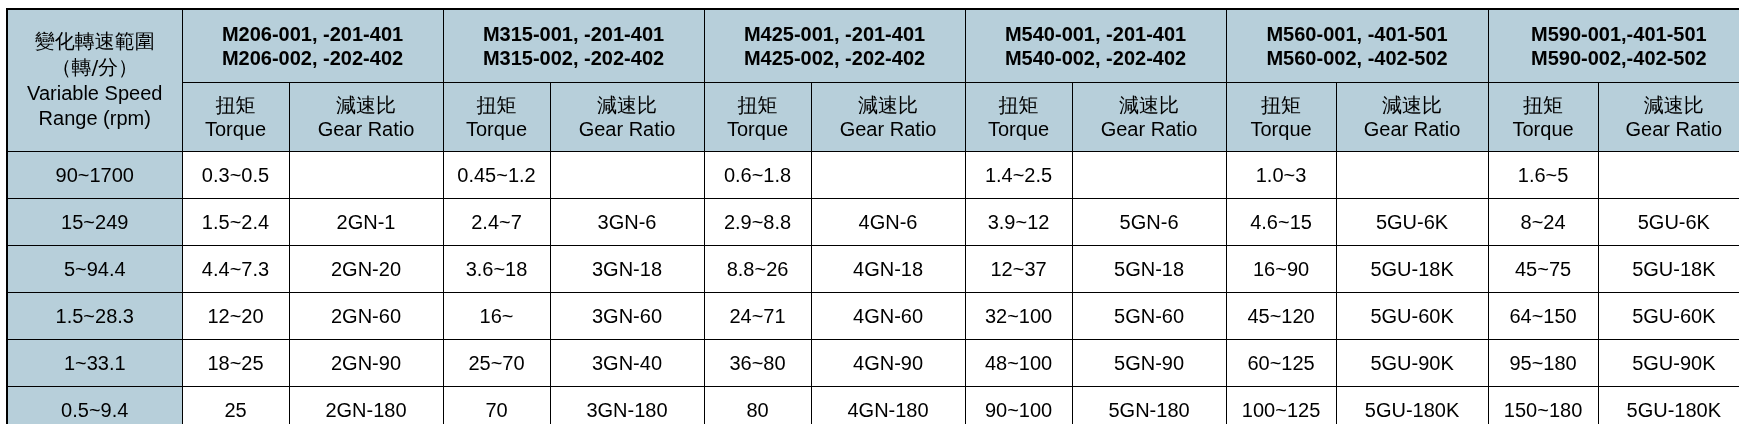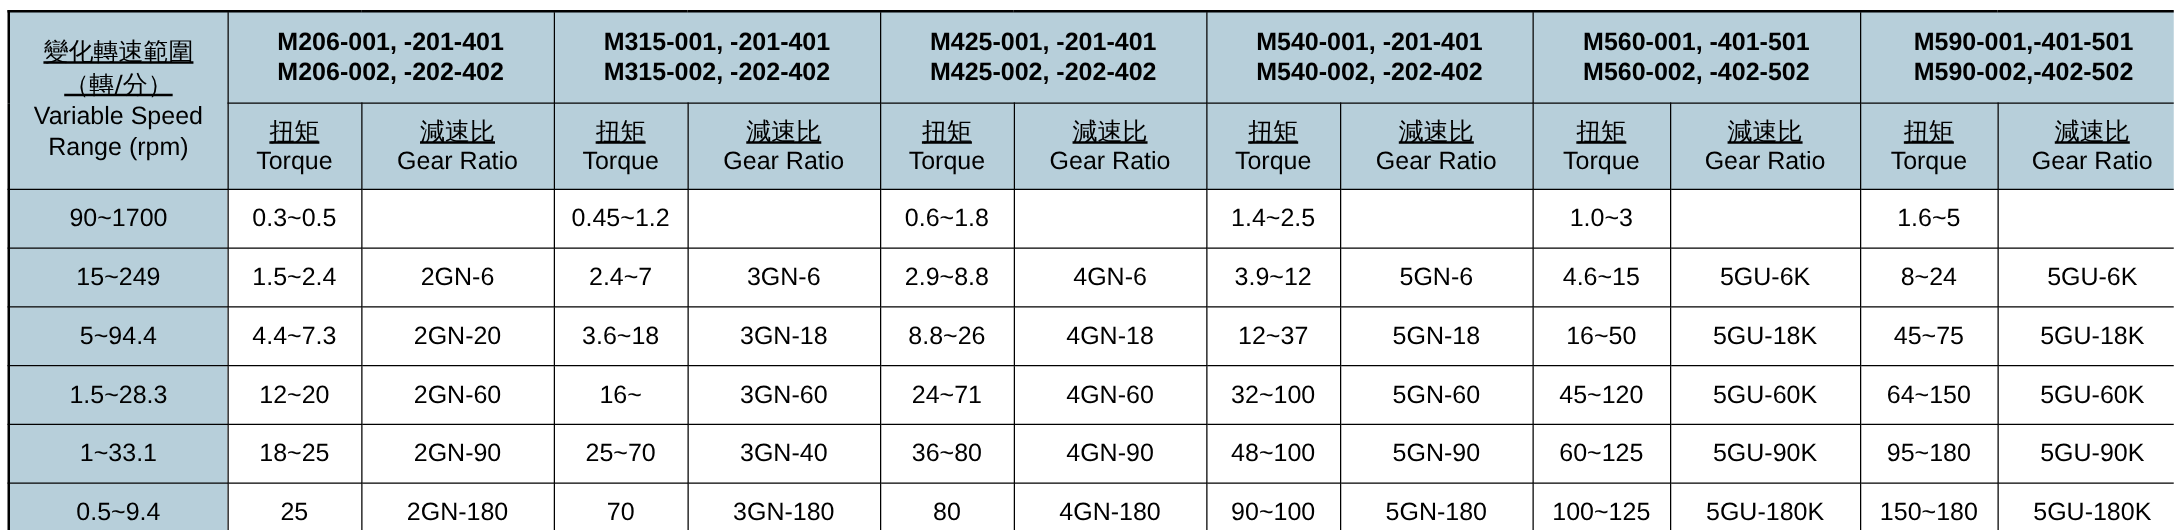--- a/index.html
+++ b/index.html
@@ -50,21 +50,20 @@
   table.spec th.rangehdr {
     height: 128px;
     font-size: 20px;
     line-height: 1.28;
   }
   table.spec td.datacell {
     height: 40px;
   }
   .cjk {
     font-family: "DejaVu Sans", "Liberation Sans", sans-serif;
-    text-decoration: underline;
   }
   .l1, .l2 { display: block; }
   col.c-range { width: 175px; }
   col.c-t { width: 107px; }
   col.c-g { width: 154px; }
   col.c-t6 { width: 110px; }
   col.c-g6 { width: 152px; }
 </style>
 </head>
 <body>
@@ -182,21 +181,21 @@
         <td class="datacell">1.4~2.5</td>
         <td class="datacell"></td>
         <td class="datacell">1.0~3</td>
         <td class="datacell"></td>
         <td class="datacell">1.6~5</td>
         <td class="datacell"></td>
       </tr>
       <tr>
         <td class="rowhdr datacell">15~249</td>
         <td class="datacell">1.5~2.4</td>
-        <td class="datacell">2GN-6</td>
+        <td class="datacell">2GN-1</td>
         <td class="datacell">2.4~7</td>
         <td class="datacell">3GN-6</td>
         <td class="datacell">2.9~8.8</td>
         <td class="datacell">4GN-6</td>
         <td class="datacell">3.9~12</td>
         <td class="datacell">5GN-6</td>
         <td class="datacell">4.6~15</td>
         <td class="datacell">5GU-6K</td>
         <td class="datacell">8~24</td>
         <td class="datacell">5GU-6K</td>
@@ -204,21 +203,21 @@
       <tr>
         <td class="rowhdr datacell">5~94.4</td>
         <td class="datacell">4.4~7.3</td>
         <td class="datacell">2GN-20</td>
         <td class="datacell">3.6~18</td>
         <td class="datacell">3GN-18</td>
         <td class="datacell">8.8~26</td>
         <td class="datacell">4GN-18</td>
         <td class="datacell">12~37</td>
         <td class="datacell">5GN-18</td>
-        <td class="datacell">16~50</td>
+        <td class="datacell">16~90</td>
         <td class="datacell">5GU-18K</td>
         <td class="datacell">45~75</td>
         <td class="datacell">5GU-18K</td>
       </tr>
       <tr>
         <td class="rowhdr datacell">1.5~28.3</td>
         <td class="datacell">12~20</td>
         <td class="datacell">2GN-60</td>
         <td class="datacell">16~</td>
         <td class="datacell">3GN-60</td>

